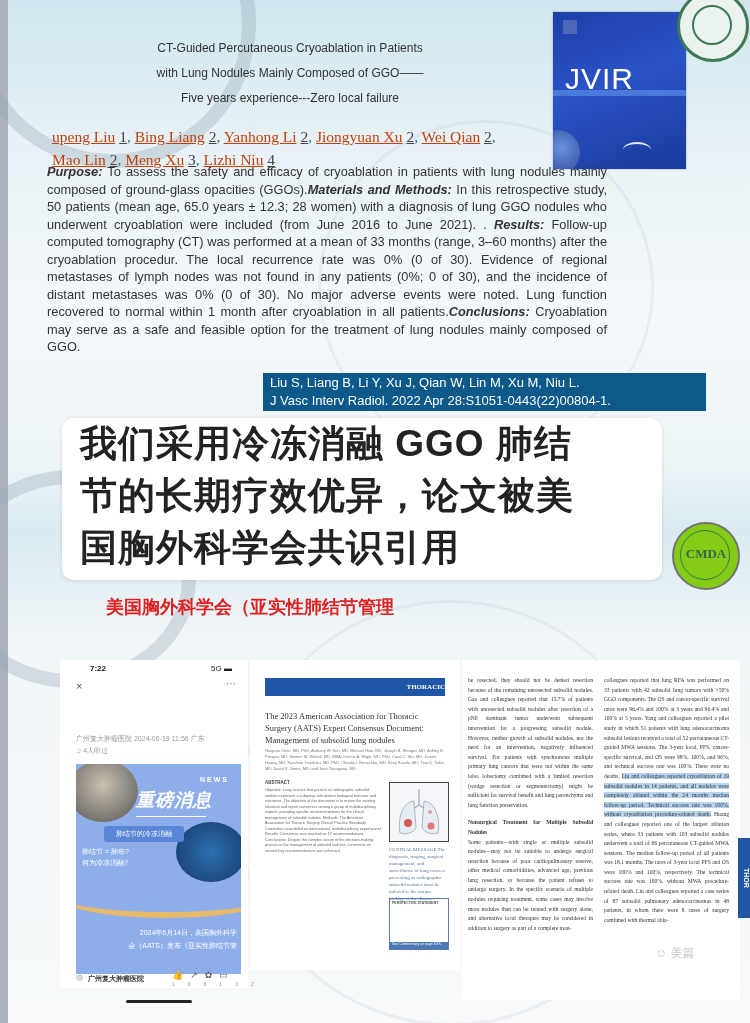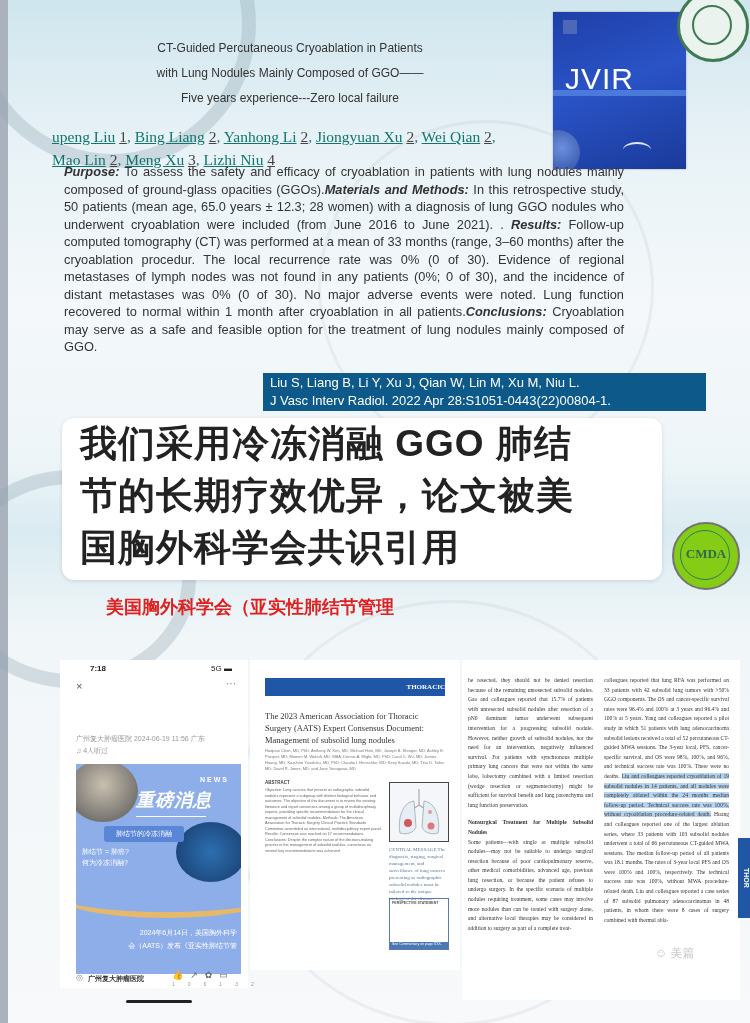--- a/index.html
+++ b/index.html
@@ -13,23 +13,23 @@
   .paper-title{position:absolute;left:60px;top:36px;width:460px;text-align:center;font-weight:normal;font-size:12px;line-height:25px;color:#333;}
   .journal-cover{position:absolute;left:553px;top:12px;width:133px;height:157px;background:linear-gradient(160deg,#1e3fa8 0%,#2a53c6 45%,#1a3a9a 100%);box-shadow:0 0 2px rgba(0,0,0,.3);overflow:hidden;}
   .journal-cover .jname{position:absolute;left:12px;top:50px;color:#fff;font-size:30px;letter-spacing:1px;}
   .journal-cover .band{position:absolute;left:0;top:78px;width:133px;height:6px;background:rgba(90,140,230,.7);}
   .journal-cover .globe{position:absolute;left:-18px;top:118px;width:45px;height:45px;border-radius:50%;background:radial-gradient(circle at 60% 40%,#6b8fe0,#203d8c);}
   .journal-cover .arc{position:absolute;left:70px;top:130px;width:28px;height:14px;border-top:2px solid #dfe8ff;border-radius:50%;}
   .journal-cover .publisher{position:absolute;left:10px;top:8px;width:14px;height:14px;background:#4d68b8;}
   .seal-top{position:absolute;left:677px;top:-10px;width:66px;height:66px;border-radius:50%;border:3px solid #3f7a55;background:#eaf3ee;}
   .seal-top .inner{position:absolute;left:12px;top:12px;width:36px;height:36px;border-radius:50%;border:2px solid #3f7a55;}
   .authors{position:absolute;left:52px;top:125px;width:470px;font-family:"Liberation Serif",serif;font-size:15.5px;line-height:23px;color:#2a7a8a;}
-  .authors a{color:#0f766e;text-decoration:underline;}
+  .authors a{color:#c2410c;text-decoration:underline;}
   .authors .sup{color:#444;text-decoration:underline;}
-  .abstract{position:absolute;left:64px;top:163px;width:560px;font-size:12.8px;line-height:17.5px;color:#333;text-align:justify;}
+  .abstract{position:absolute;left:47px;top:163px;width:560px;font-size:12.8px;line-height:17.5px;color:#333;text-align:justify;}
   .abstract b{font-style:italic;}
   .citation{position:absolute;left:263px;top:373px;width:443px;height:38px;background:#0d5a8a;color:#fff;font-size:13px;line-height:18px;padding:1px 0 0 7px;box-sizing:border-box;}
   
   .headline-card{position:absolute;left:62px;top:418px;width:600px;height:162px;background:#fff;border-radius:12px;box-shadow:0 1px 4px rgba(0,0,0,.12);}
   .headline{position:absolute;left:80px;top:418px;width:580px;font-size:37px;line-height:52px;font-weight:bold;color:#222;letter-spacing:1px;}
   .sub-red{position:absolute;left:106px;top:592px;width:440px;font-size:18px;line-height:30px;font-weight:bold;color:#e02020;}
   .cmda{position:absolute;left:672px;top:522px;width:64px;height:64px;border-radius:50%;border:2px solid #737373;background:#84cc16;}
   .cmda .txt{position:absolute;left:0;top:22px;width:64px;text-align:center;font-family:"Liberation Serif",serif;font-weight:bold;font-size:13px;color:#2f6a4c;}
   .cmda .ring{position:absolute;left:6px;top:6px;width:48px;height:48px;border-radius:50%;border:1px solid #2f7a57;}
   
@@ -130,21 +130,21 @@
 <div class="cmda">
   <div class="ring"></div>
   <div class="txt">CMDA</div>
 </div>
 <div class="sub-red">
   <div>美国胸外科学会（亚实性肺结节管理</div>
 </div>
 
 <div class="phone">
   <div class="status">
-    <span class="time">7:18</span>
+    <span class="time">7:22</span>
     <span class="signal"><span>5G</span> ▬</span>
   </div>
   <div class="close">×</div>
   <div class="more">···</div>
   <div class="meta"><span>广州复大肿瘤医院</span> <span>2024-06-19 11:56 广东</span></div>
   <div class="listen">♫ <span>4人听过</span></div>
   <div class="banner">
     <div class="photo1"></div>
     <div class="news">NEWS</div>
     <div class="big">重磅消息</div>

